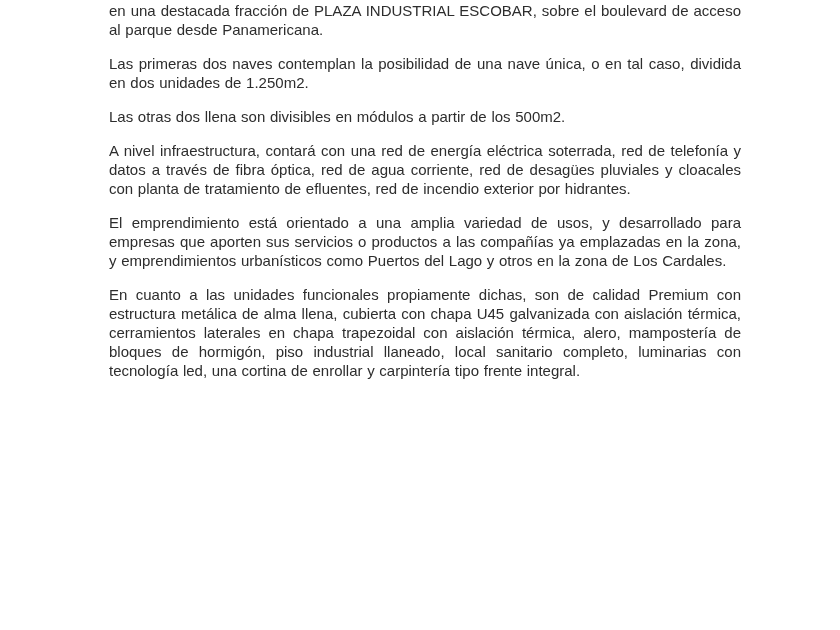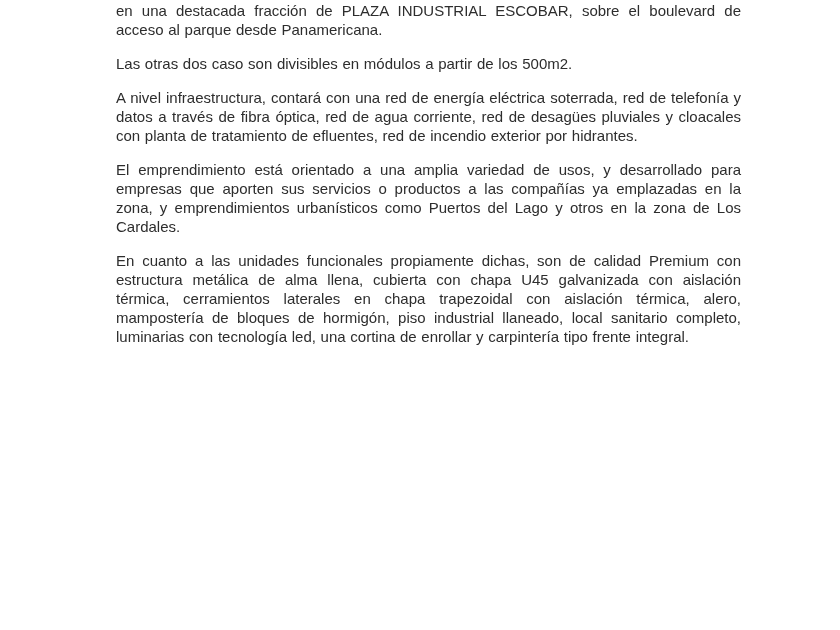--- a/index.html
+++ b/index.html
@@ -19,30 +19,31 @@
     position: absolute;
     top: 1px;
     left: 100px;
     width: 641px;
     font-family: "Liberation Sans", "DejaVu Sans", sans-serif;
     font-size: 15px;
     line-height: 19px;
     color: #2d2d2d;
   }
   .doc-body p {
-    margin: 0 0 15px 16px;
+    margin: 0 0 15px 9px;
     text-align: justify;
     text-justify: inter-word;
     word-spacing: 0.5px;
   }
 </style>
 </head>
 <body>
 
 <div class="page">
   <div class="doc-body">
     <p>en una destacada fracción de PLAZA INDUSTRIAL ESCOBAR, sobre el boulevard de acceso al parque desde Panamericana.</p>
-    <p>Las otras dos caso son divisibles en módulos a partir de los 500m2.</p>
+    <p>Las primeras dos naves contemplan la posibilidad de una nave única, o en tal caso, dividida en dos unidades de 1.250m2.</p>
+    <p>Las otras dos llena son divisibles en módulos a partir de los 500m2.</p>
     <p>A nivel infraestructura, contará con una red de energía eléctrica soterrada, red de telefonía y datos a través de fibra óptica, red de agua corriente, red de desagües pluviales y cloacales con planta de tratamiento de efluentes, red de incendio exterior por hidrantes.</p>
     <p>El emprendimiento está orientado a una amplia variedad de usos, y desarrollado para empresas que aporten sus servicios o productos a las compañías ya emplazadas en la zona, y emprendimientos urbanísticos como Puertos del Lago y otros en la zona de Los Cardales.</p>
     <p>En cuanto a las unidades funcionales propiamente dichas, son de calidad Premium con estructura metálica de alma llena, cubierta con chapa U45 galvanizada con aislación térmica, cerramientos laterales en chapa trapezoidal con aislación térmica, alero, mampostería de bloques de hormigón, piso industrial llaneado, local sanitario completo, luminarias  con tecnología led, una cortina de enrollar y carpintería tipo frente integral.</p>
   </div>
 </div>
 
 </body></html>

